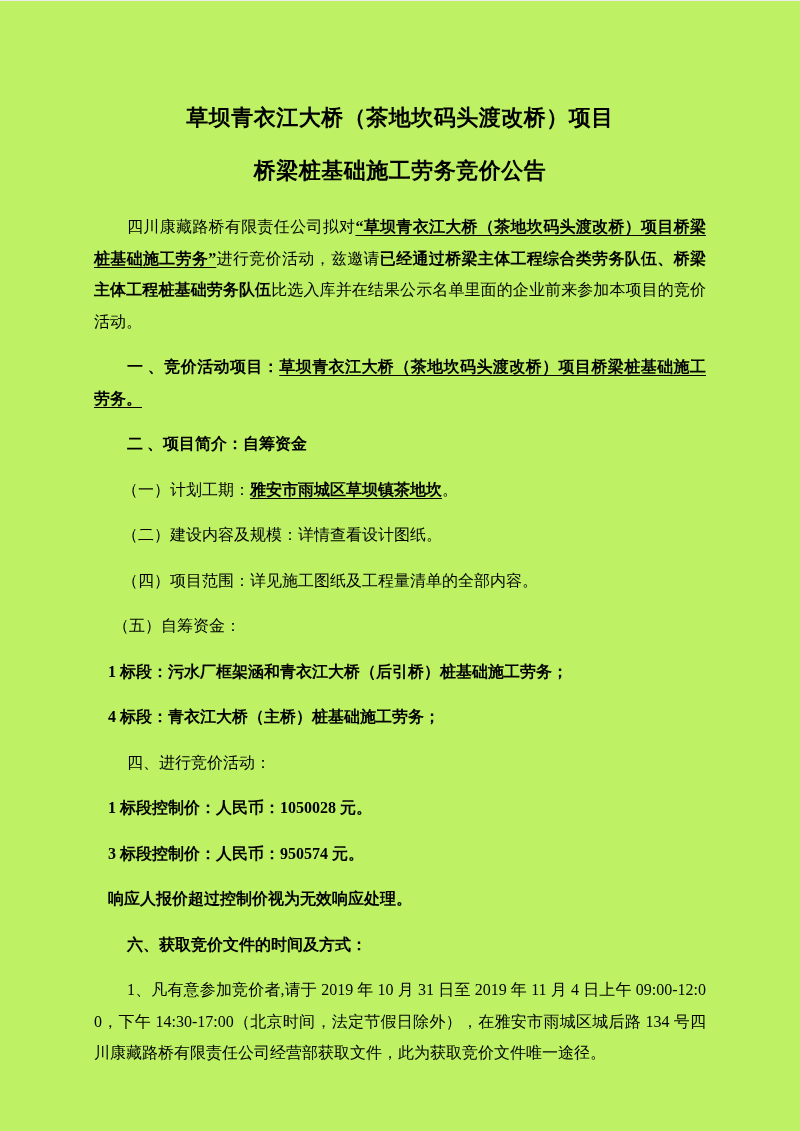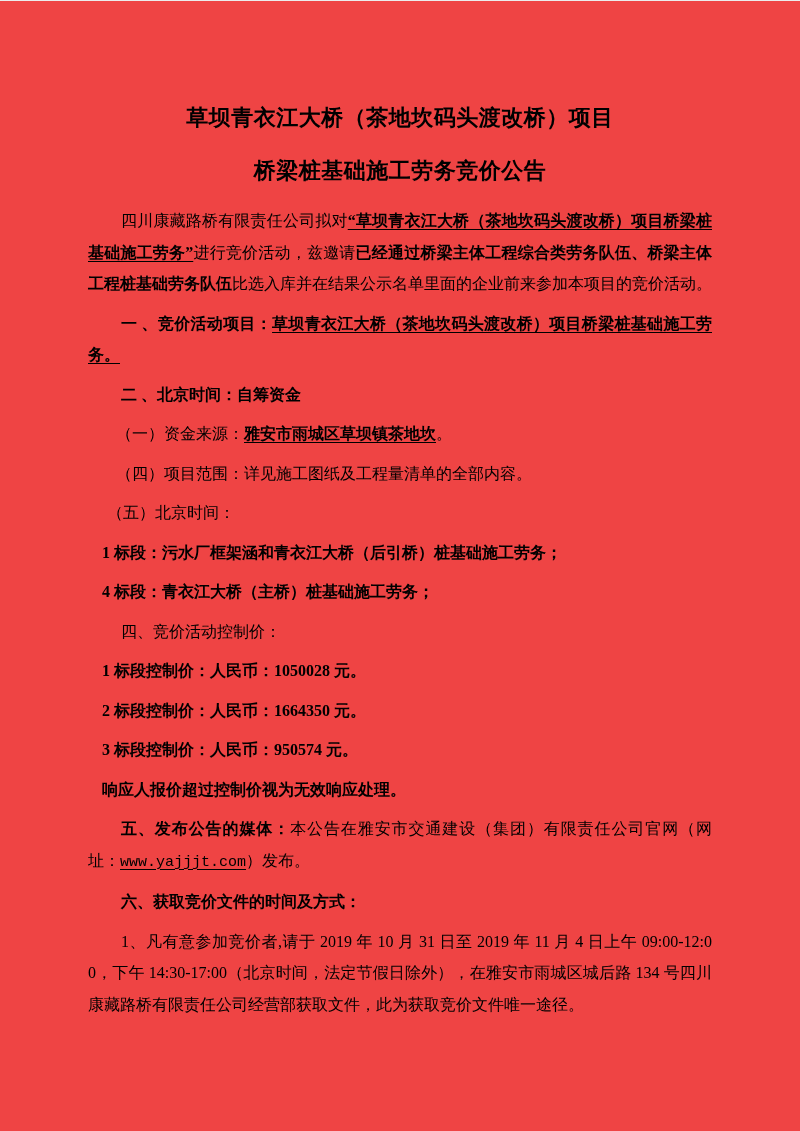--- a/index.html
+++ b/index.html
@@ -5,21 +5,21 @@
   html, body {
     margin: 0;
     padding: 0;
     background: #ffffff;
   }
   .page {
     position: relative;
     width: 800px;
     height: 1131px;
     margin: 0 auto;
-    background: #ef4444;
+    background: #bef264;
     color: #000000;
     font-family: "Liberation Serif", "DejaVu Serif", serif;
     overflow: hidden;
     border-top: 1px solid #ececec;
     box-sizing: border-box;
   }
   .content {
     padding: 90px 80px 0 80px;
   }
   .doc-title {
@@ -27,21 +27,21 @@
     text-align: center;
     font-size: 22px;
     font-weight: bold;
     line-height: 53px;
     letter-spacing: 0.5px;
   }
   .body-text {
     margin-top: 4px;
   }
   .para {
-    margin: 8px;
+    margin: 14px;
     font-size: 16px;
     line-height: 31.5px;
     text-align: justify;
     word-break: break-all;
   }
   .ind-2 { text-indent: 33px; }
   .ind-a { text-indent: 28px; }
   .ind-b { text-indent: 19px; }
   .ind-c { text-indent: 14px; font-weight: bold; }
   .b { font-weight: bold; }
@@ -64,43 +64,42 @@
 
     <h1 class="doc-title">草坝青衣江大桥（茶地坎码头渡改桥）项目</h1>
     <h1 class="doc-title">桥梁桩基础施工劳务竞价公告</h1>
 
     <div class="body-text">
 
       <p class="para ind-2"><span>四川康藏路桥有限责任公司拟对</span><span class="b u">“草坝青衣江大桥（茶地坎码头渡改桥）项目桥梁桩基础施工劳务”</span><span>进行竞价活动，兹邀请</span><span class="b">已经通过桥梁主体工程综合类劳务队伍、桥梁主体工程桩基础劳务队伍</span><span>比选入库并在结果公示名单里面的企业前来参加本项目的竞价活动。</span></p>
 
       <p class="para ind-2 b"><span>一 、竞价活动项目：</span><span class="u">草坝青衣江大桥（茶地坎码头渡改桥）项目桥梁桩基础施工劳务。</span></p>
 
-      <p class="para ind-2 b">二 、北京时间：自筹资金</p>
+      <p class="para ind-2 b">二 、项目简介：自筹资金</p>
 
 
-      <p class="para ind-a"><span>（一）资金来源：</span><span class="b u">雅安市雨城区草坝镇茶地坎</span><span>。</span></p>
+      <p class="para ind-a"><span>（一）计划工期：</span><span class="b u">雅安市雨城区草坝镇茶地坎</span><span>。</span></p>
 
+      <p class="para ind-a">（二）建设内容及规模：详情查看设计图纸。</p>
 
 
       <p class="para ind-a">（四）项目范围：详见施工图纸及工程量清单的全部内容。</p>
 
-      <p class="para ind-b">（五）北京时间：</p>
+      <p class="para ind-b">（五）自筹资金：</p>
 
       <p class="para ind-c">1 标段：污水厂框架涵和青衣江大桥（后引桥）桩基础施工劳务；</p>
       <p class="para ind-c">4 标段：青衣江大桥（主桥）桩基础施工劳务；</p>
 
-      <p class="para ind-2">四、竞价活动控制价：</p>
+      <p class="para ind-2">四、进行竞价活动：</p>
 
       <p class="para ind-c">1 标段控制价：人民币：1050028 元。</p>
-      <p class="para ind-c">2 标段控制价：人民币：1664350 元。</p>
       <p class="para ind-c">3 标段控制价：人民币：950574 元。</p>
 
       <p class="para ind-c">响应人报价超过控制价视为无效响应处理。</p>
 
-      <p class="para ind-2"><span class="b">五、发布公告的媒体：</span><span>本公告在雅安市交通建设（集团）有限责任公司官网（网址：</span><span class="url u">www.yajjjt.com</span><span>）发布。</span></p>
 
       <p class="para ind-2 b">六、获取竞价文件的时间及方式：</p>
 
       <p class="para ind-2">1、凡有意参加竞价者,请于 2019 年 10 月 31 日至 2019 年 11 月 4 日上午 09:00-12:00，下午 14:30-17:00（北京时间，法定节假日除外），在雅安市雨城区城后路 134 号四川康藏路桥有限责任公司经营部获取文件，此为获取竞价文件唯一途径。</p>
 
     </div>
   </div>
 </div>
 
 </body></html>

